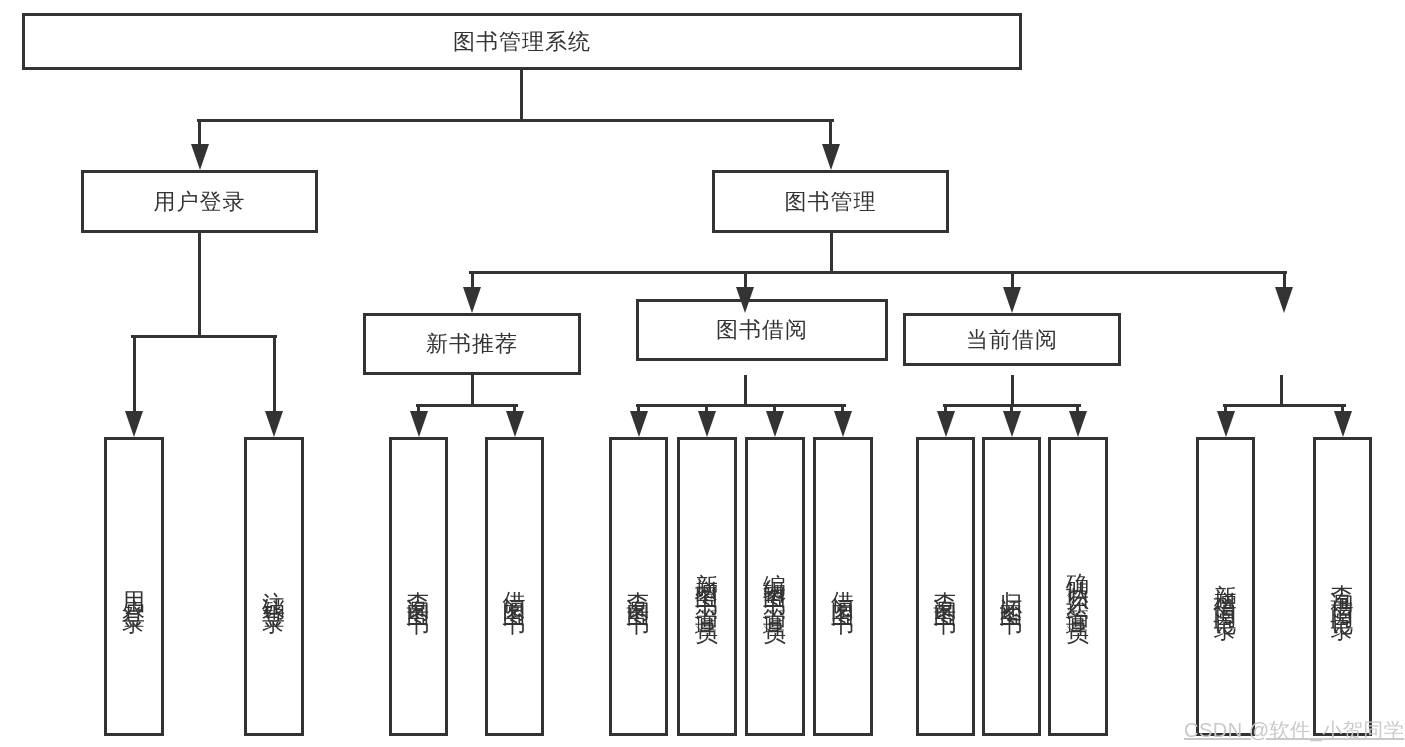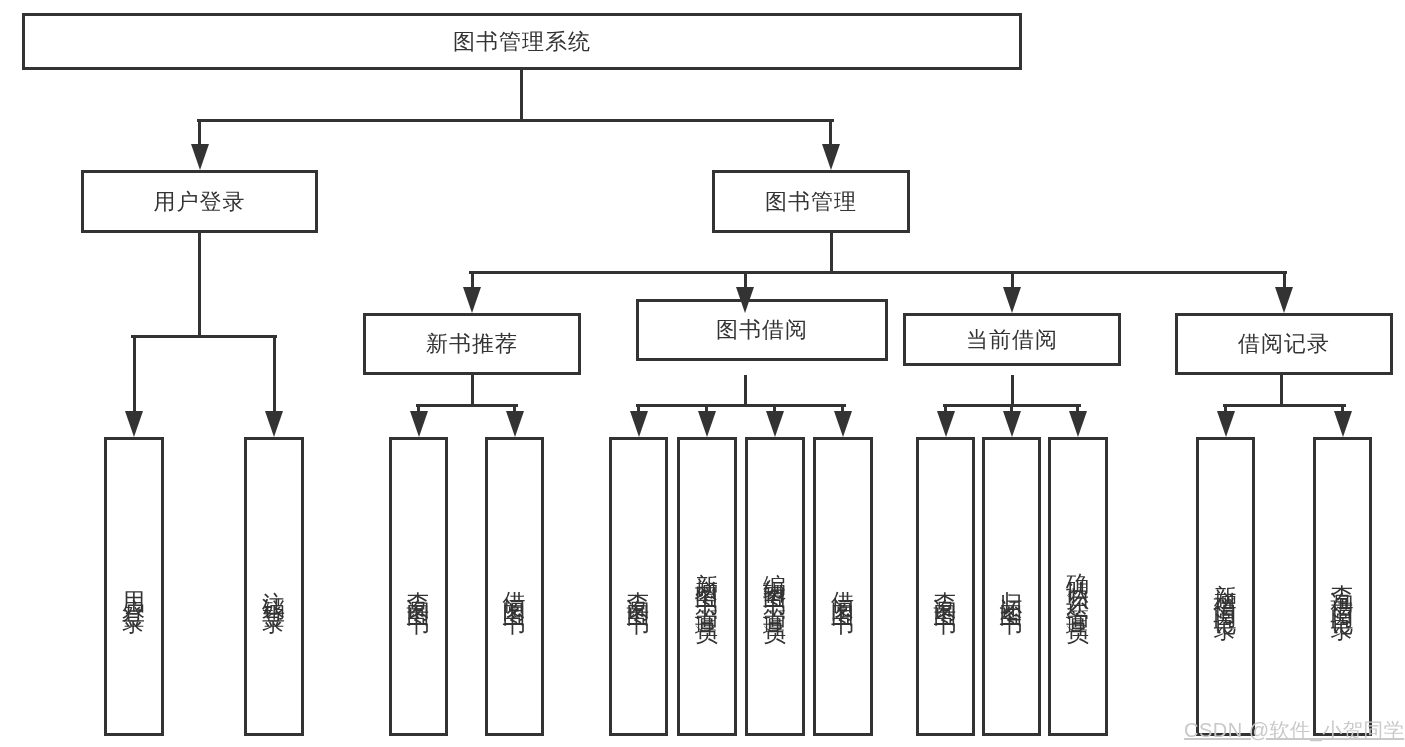--- a/index.html
+++ b/index.html
@@ -60,35 +60,32 @@
 
 <div id="stage">
 
   <div class="node node-h" style="left:22px;top:13px;width:1000px;height:57px">
     <span>图书管理系统</span>
   </div>
 
   <div class="node node-h" style="left:81px;top:170px;width:237px;height:63px">
     <span>用户登录</span>
   </div>
-  <div class="node node-h" style="left:712px;top:170px;width:198px;height:63px">
+  <div class="node node-h" style="left:712px;top:170px;width:237px;height:63px">
     <span>图书管理</span>
   </div>
 
   <div class="node node-h" style="left:363px;top:313px;width:218px;height:62px">
     <span>新书推荐</span>
   </div>
   <div class="node node-h" style="left:636px;top:299px;width:252px;height:62px">
     <span>图书借阅</span>
   </div>
   <div class="node node-h" style="left:903px;top:313px;width:218px;height:53px">
     <span>当前借阅</span>
-  </div>
-  <div class="node node-h" style="left:1175px;top:313px;width:218px;height:62px">
-    <span>借阅记录</span>
   </div>
 
   <div class="node node-v" style="left:104px;top:437px;width:60px;height:299px">
     <span>用户登录</span>
   </div>
   <div class="node node-v" style="left:244px;top:437px;width:60px;height:299px">
     <span>注销登录</span>
   </div>
 
   <div class="node node-v" style="left:389px;top:437px;width:59px;height:299px">

